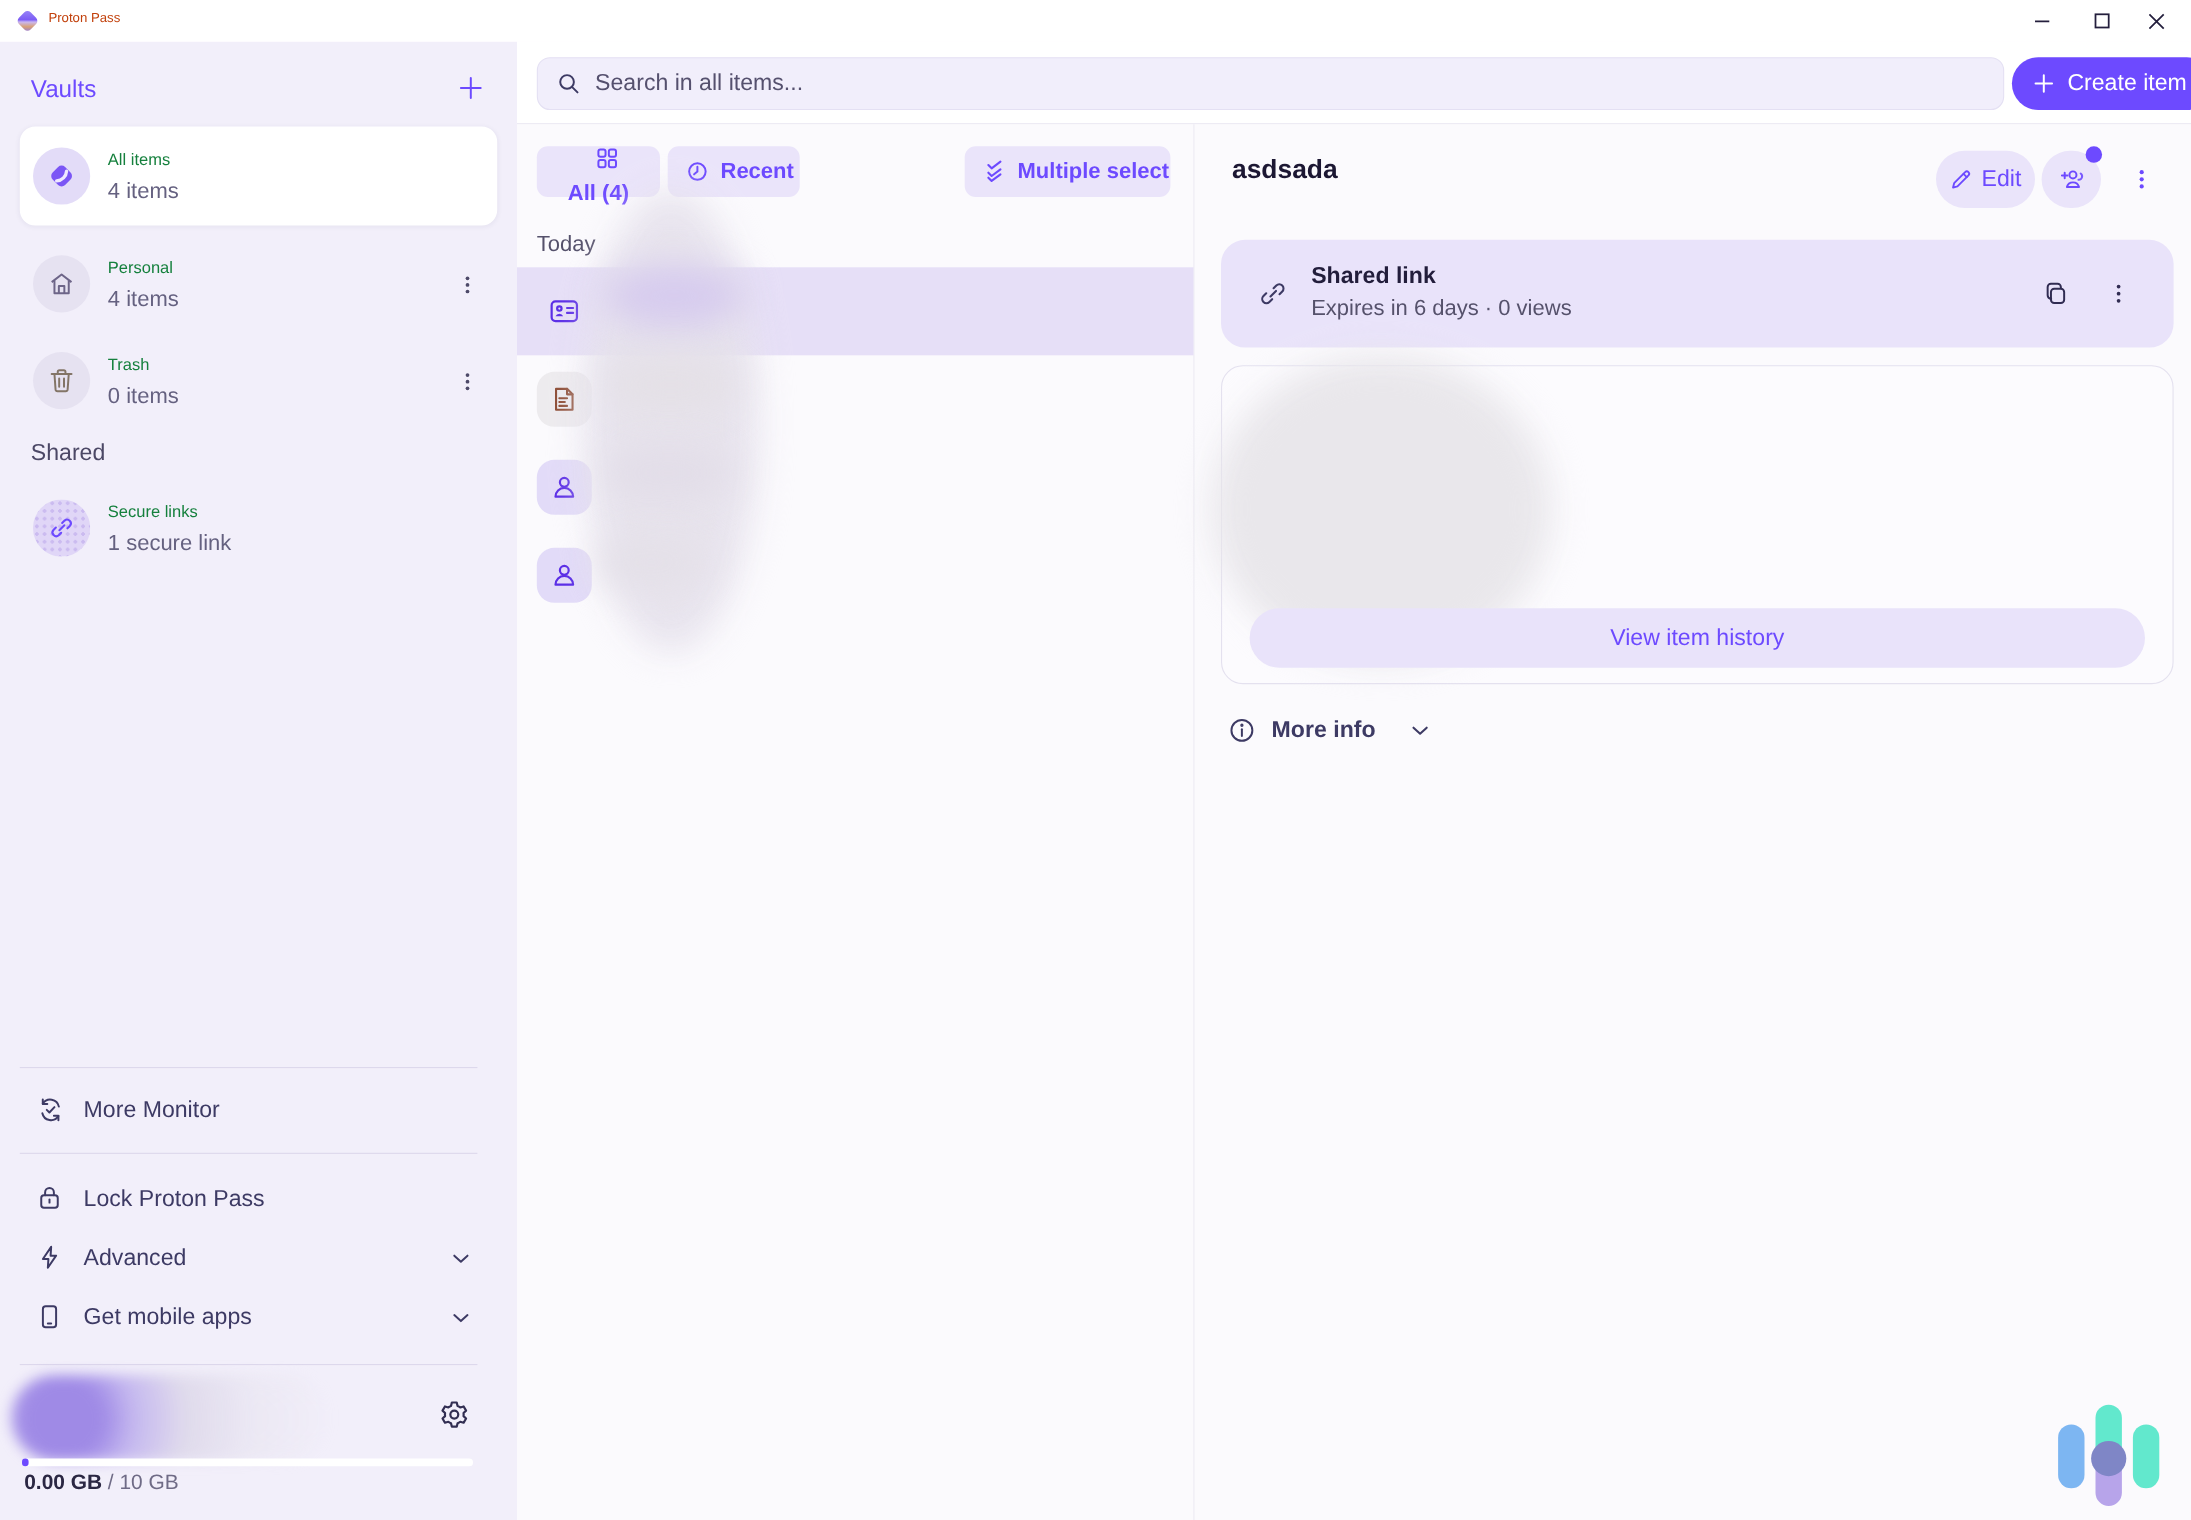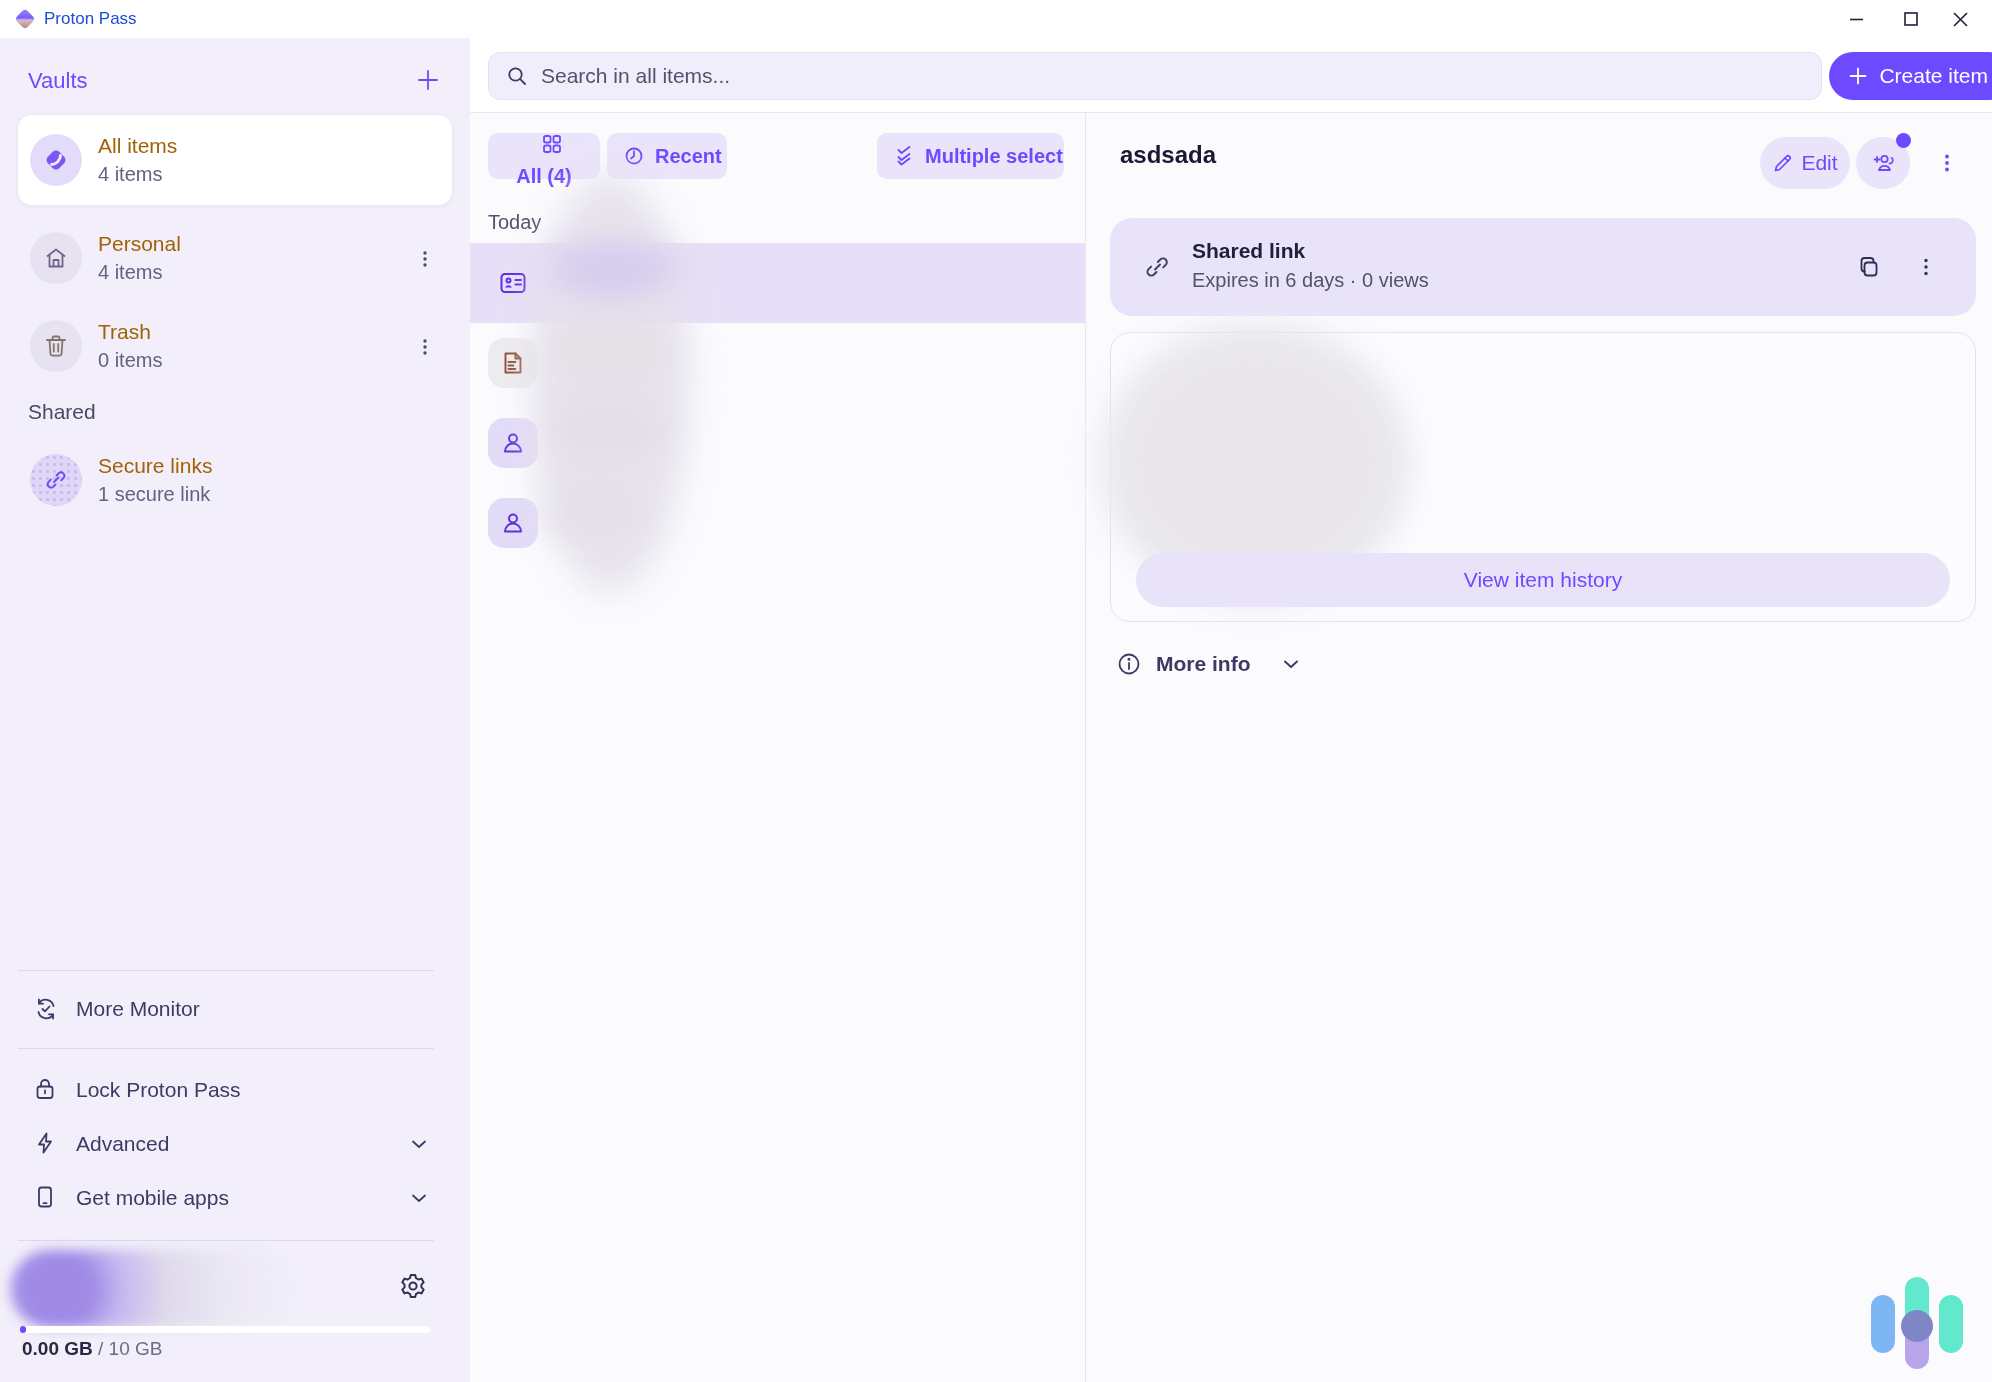--- a/index.html
+++ b/index.html
@@ -9,33 +9,33 @@
     background:#fbfafd;
     position:relative;
     overflow:hidden;
     color:#241f3d;
   }
   svg { display:block; }
 
   
   .titlebar { position:absolute; left:0; top:0; width:1992px; height:38px; background:#ffffff; }
   .titlebar .app-logo { position:absolute; left:13px; top:7px; width:24px; height:24px; }
-  .titlebar .app-title { position:absolute; left:44px; top:9px; font-size:17px; color:#1d4ed8; }
+  .titlebar .app-title { position:absolute; left:44px; top:9px; font-size:12px; color:#c2410c; }
   .win-btn { position:absolute; top:0; width:52px; height:38px; display:flex; align-items:center; justify-content:center; color:#241f3d; cursor:default; }
   .win-min { right:110px; } .win-max { right:55px; } .win-close { right:6px; }
 
   
   .sidebar { position:absolute; left:0; top:38px; width:470px; height:1344px; background:#f2effa; }
   .sb-header { position:absolute; left:28px; top:30px; font-size:22px; color:#6d4aff; }
   .sb-add { position:absolute; left:408px; top:22px; width:40px; height:40px; display:flex; align-items:center; justify-content:center; color:#6d4aff; border-radius:10px; }
   .vault-row { position:absolute; left:18px; width:434px; height:90px; border-radius:14px; }
   .vault-row.selected { background:#ffffff; box-shadow:0 1px 5px rgba(40,30,90,.06); }
   .vault-icon { position:absolute; left:12px; top:19px; width:52px; height:52px; border-radius:50%; display:flex; align-items:center; justify-content:center; }
   .vault-texts { position:absolute; left:80px; top:17px; }
-  .vault-name { font-size:21px; color:#a16207; line-height:28px; }
+  .vault-name { font-size:15px; color:#15803d; line-height:28px; }
   .vault-count { font-size:20px; color:#656180; line-height:28px; }
   .row-menu { position:absolute; right:14px; top:33px; width:26px; height:26px; display:flex; align-items:center; justify-content:center; color:#4d4968; }
   .sb-section { position:absolute; left:28px; font-size:21px; color:#4c4866; }
   .sb-footer-row { position:absolute; left:18px; width:434px; height:48px; display:flex; align-items:center; color:#3d3a64; }
   .sb-footer-row .f-icon { width:28px; height:28px; margin-left:14px; margin-right:16px; color:#3d3a64; }
   .sb-footer-row .f-label { font-size:21px; }
   .sb-footer-row .f-chev { position:absolute; right:22px; color:#3d3a64; }
   .sb-divider { position:absolute; left:18px; width:416px; height:1px; background:#ddd8ec; }
   .user-blob { position:absolute; left:10px; top:1212px; width:290px; height:78px; border-radius:40px;
     background:radial-gradient(circle at 48px 40px, #9f8ae6 0 14%, rgba(159,138,230,.55) 26%, rgba(205,198,222,.5) 45%, rgba(224,220,233,.35) 70%, rgba(224,220,233,0) 100%);

